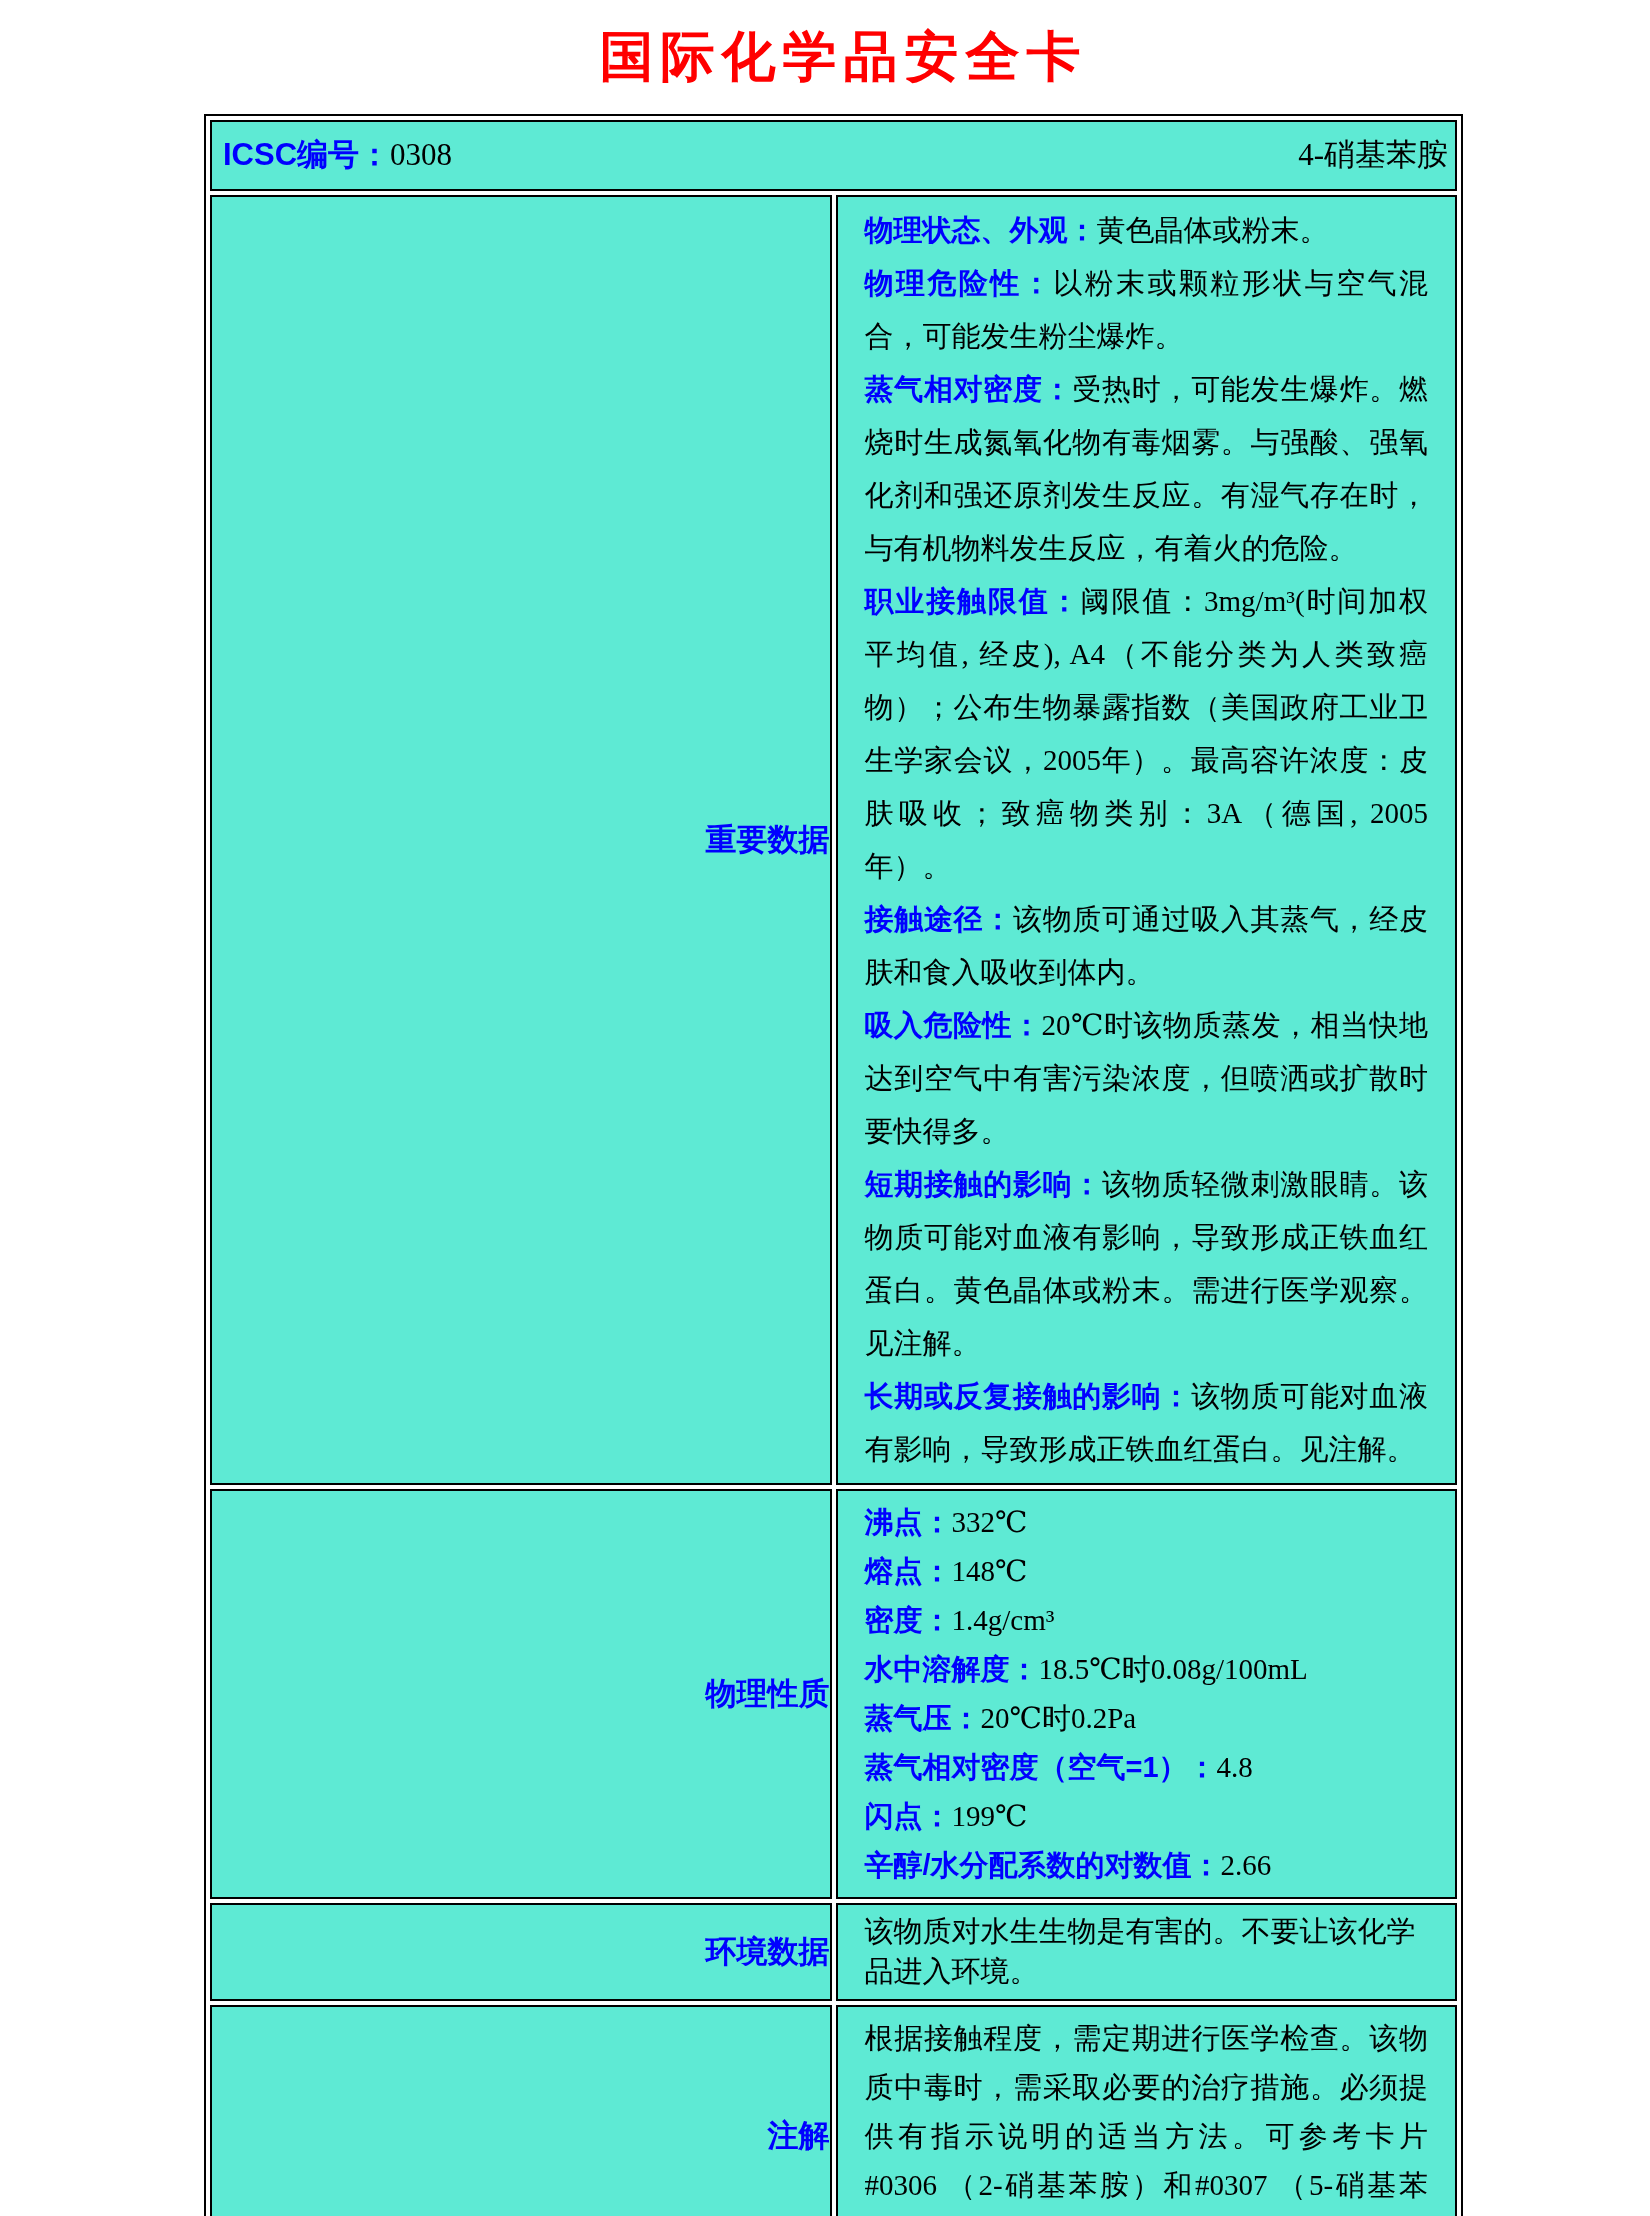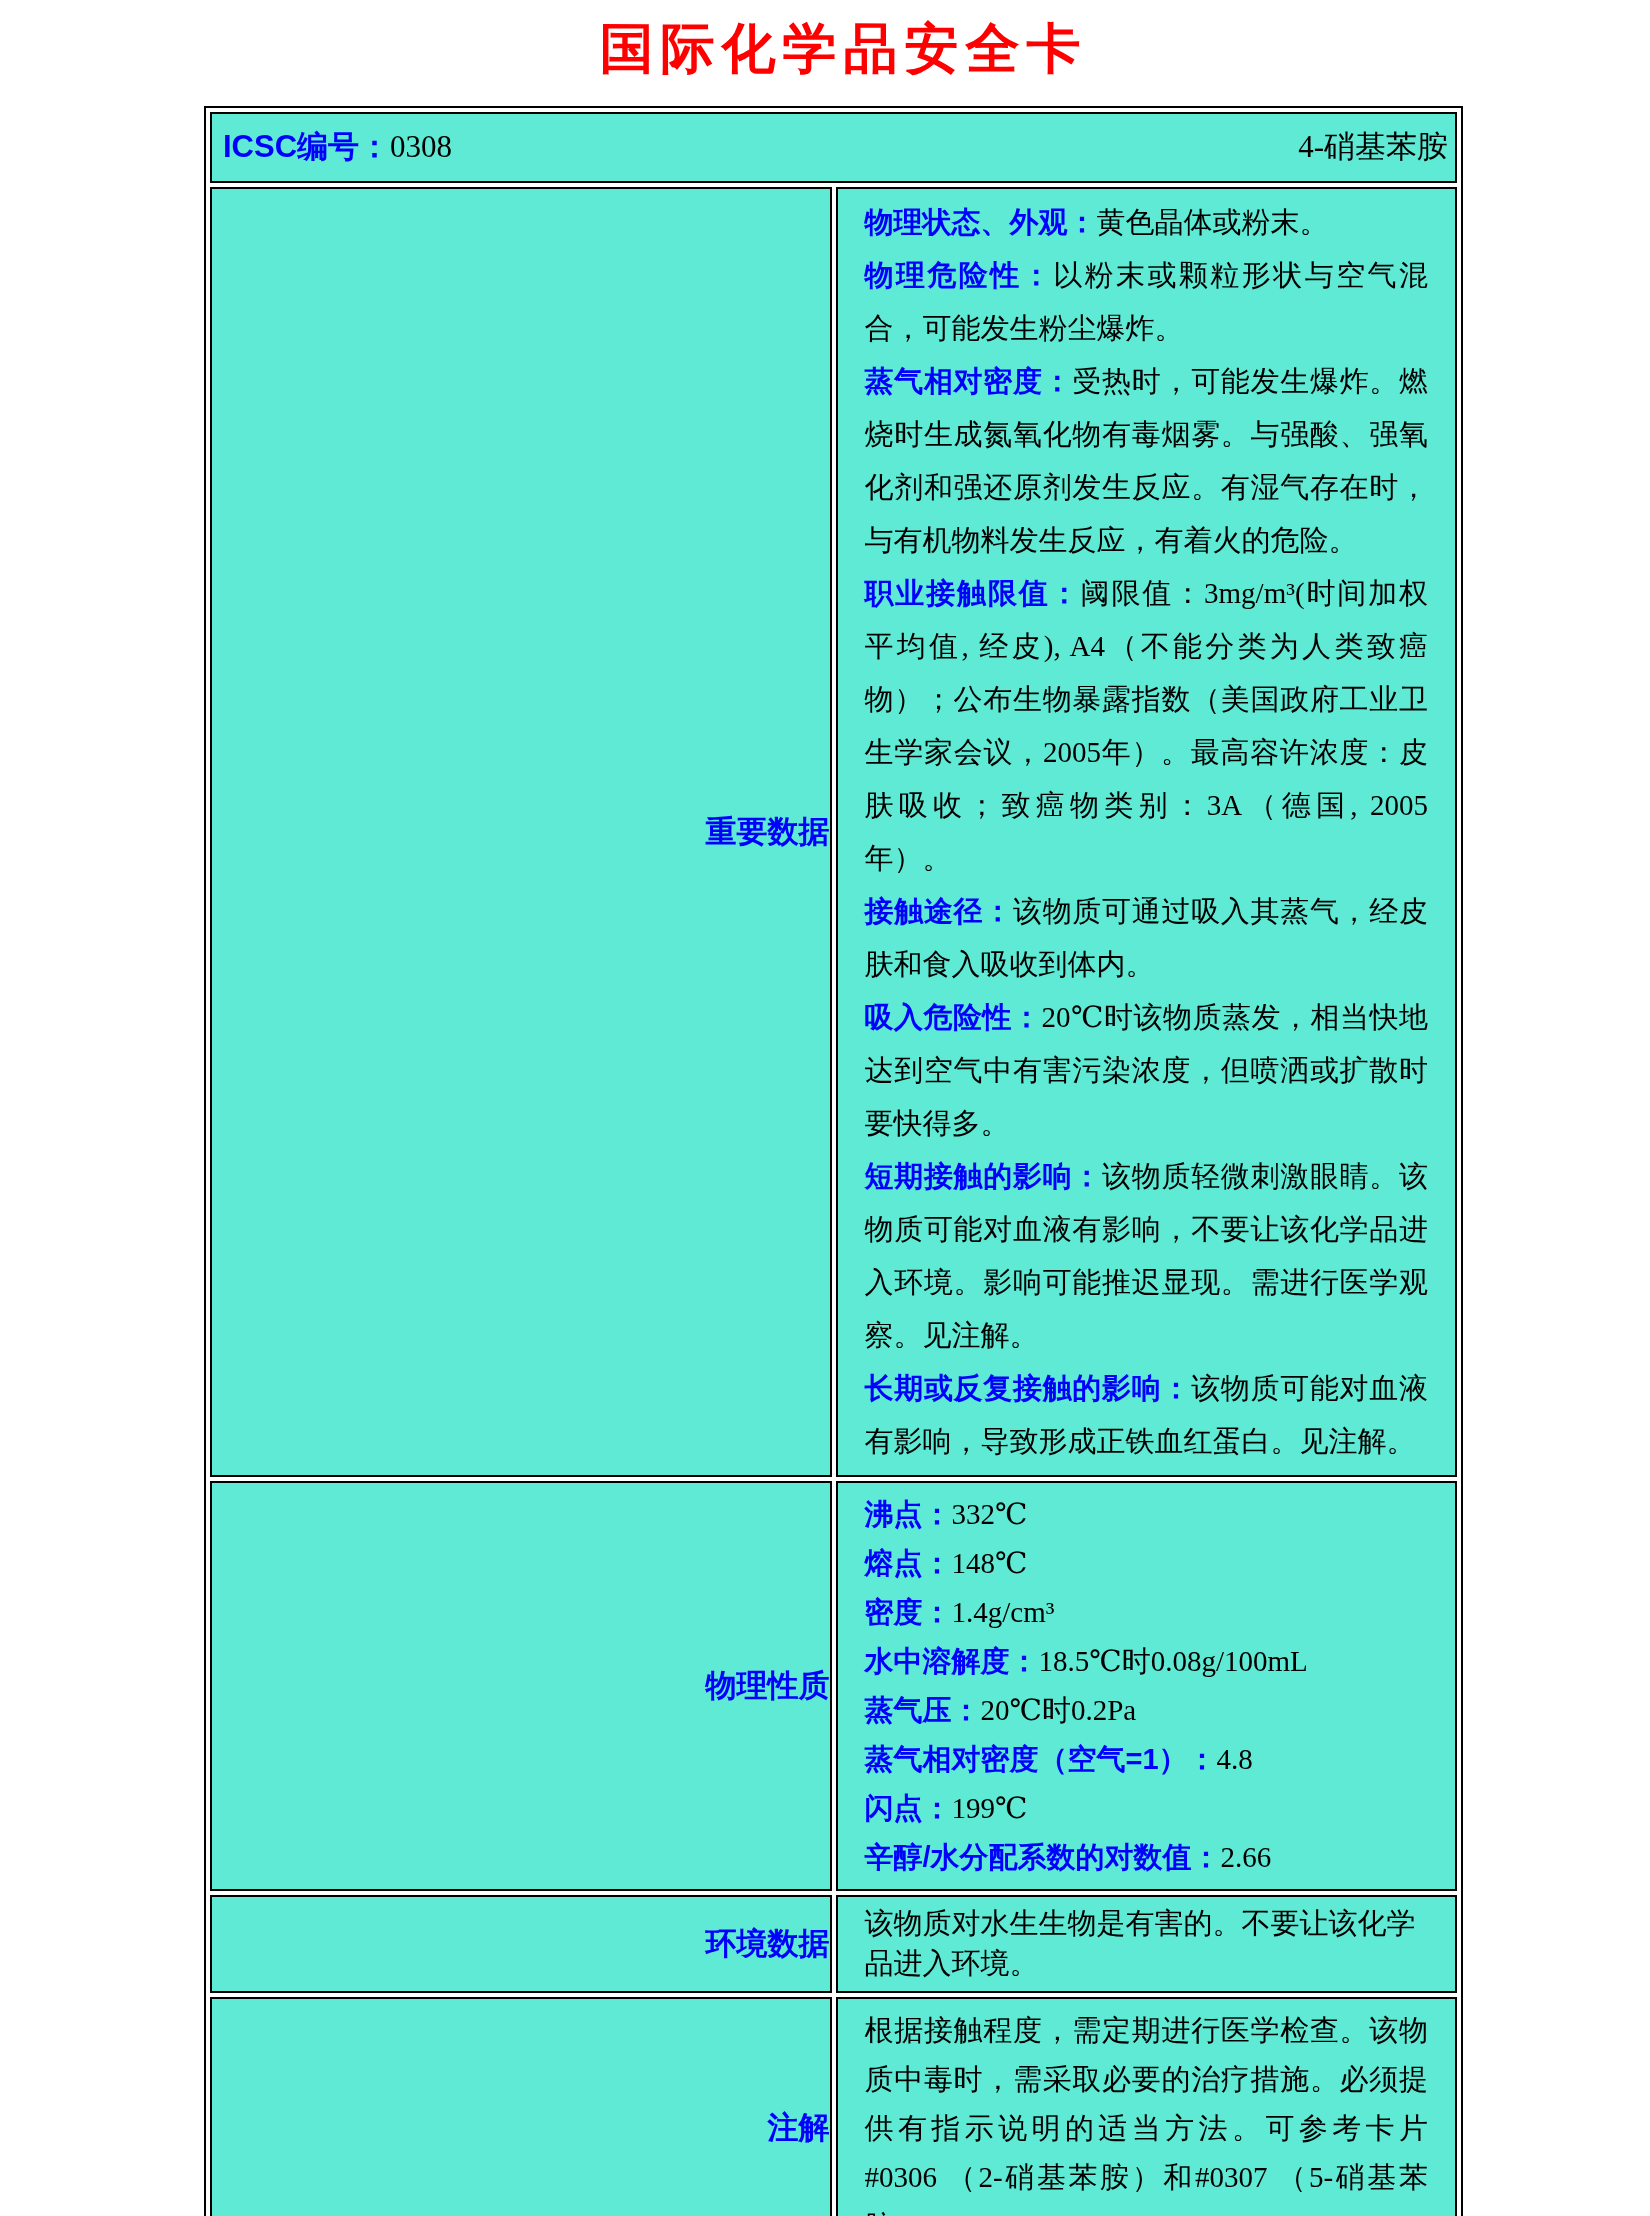--- a/index.html
+++ b/index.html
@@ -2,21 +2,21 @@
 <html style="font-size:11px"><head>
 <meta charset="utf-8">
 <style>
   * { margin:0; padding:0; box-sizing:border-box; }
   html,body { background:#ffffff; }
   body {
     width:1651px; height:2216px; position:relative;
     font-family:"Liberation Serif","DejaVu Serif",serif; color:#000;
   }
   .page-title {
-    margin-top:13px; text-align:center;
+    margin-top:21px; text-align:center;
     font-size:54px; font-weight:bold; letter-spacing:7px;
     color:#ff0000; font-family:"Liberation Serif","DejaVu Serif",serif;padding-left:36px;
   }
   table.card {
     margin-top:19.5px; margin-left:204px; width:1259px;
     border:2.8px solid #000; border-collapse:separate; border-spacing:4.2px;
     table-layout:fixed;
   }
   td { border:2.1px solid #000; vertical-align:middle; background:#5eead4; }
   td.lblcell {
@@ -58,21 +58,21 @@
 
   <tr>
     <td class="lblcell">重要数据</td>
     <td class="content">
       <div class="imp-item"><span class="blab">物理状态、外观：</span><span>黄色晶体或粉末。</span></div>
       <div class="imp-item"><span class="blab">物理危险性：</span><span>以粉末或颗粒形状与空气混合，可能发生粉尘爆炸。</span></div>
       <div class="imp-item"><span class="blab">蒸气相对密度：</span><span>受热时，可能发生爆炸。燃烧时生成氮氧化物有毒烟雾。与强酸、强氧化剂和强还原剂发生反应。有湿气存在时，与有机物料发生反应，有着火的危险。</span></div>
       <div class="imp-item"><span class="blab">职业接触限值：</span><span>阈限值：3mg/m³(时间加权平均值, 经皮), A4（不能分类为人类致癌物）；公布生物暴露指数（美国政府工业卫生学家会议，2005年）。最高容许浓度：皮肤吸收；致癌物类别：3A（德国, 2005年）。</span></div>
       <div class="imp-item"><span class="blab">接触途径：</span><span>该物质可通过吸入其蒸气，经皮肤和食入吸收到体内。</span></div>
       <div class="imp-item"><span class="blab">吸入危险性：</span><span>20℃时该物质蒸发，相当快地达到空气中有害污染浓度，但喷洒或扩散时要快得多。</span></div>
-      <div class="imp-item"><span class="blab">短期接触的影响：</span><span>该物质轻微刺激眼睛。该物质可能对血液有影响，不要让该化学品进入环境。影响可能推迟显现。需进行医学观察。见注解。</span></div>
+      <div class="imp-item"><span class="blab">短期接触的影响：</span><span>该物质轻微刺激眼睛。该物质可能对血液有影响，导致形成正铁血红蛋白。黄色晶体或粉末。需进行医学观察。见注解。</span></div>
       <div class="imp-item"><span class="blab">长期或反复接触的影响：</span><span>该物质可能对血液有影响，导致形成正铁血红蛋白。见注解。</span></div>
     </td>
   </tr>
 
   <tr>
     <td class="lblcell">物理性质</td>
     <td class="content">
       <div class="phys-item"><span class="blab">沸点：</span><span>332℃</span></div>
       <div class="phys-item"><span class="blab">熔点：</span><span>148℃</span></div>
       <div class="phys-item"><span class="blab">密度：</span><span>1.4g/cm³</span></div>

